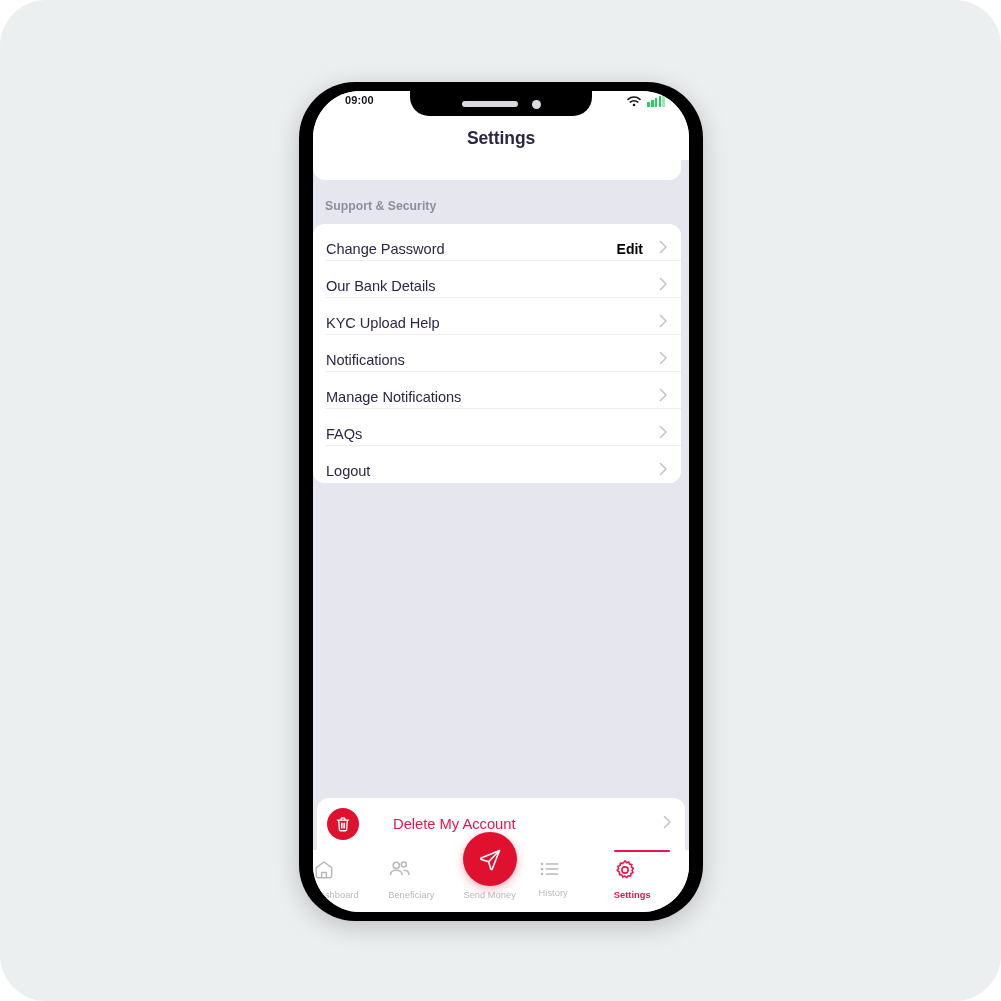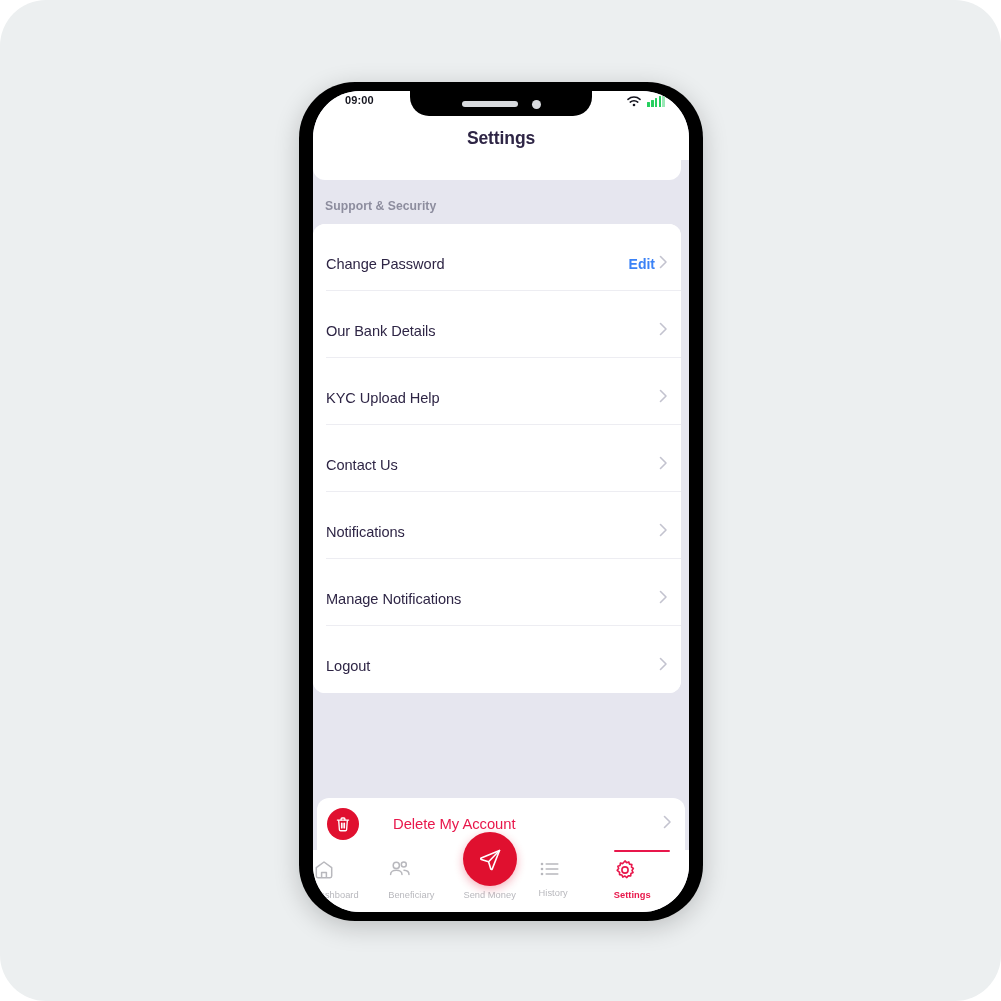--- a/index.html
+++ b/index.html
@@ -168,37 +168,37 @@
 
   .card {
     width: 368px;
     background: #ffffff;
     border-radius: 12px;
     overflow: hidden;
   }
 
   .row {
     position: relative;
-    height: 67px;
+    height: 37px;
     display: flex;
     align-items: center;
     padding: 12px 13px 0 13px;
     background: #ffffff;
   }
   .row-label {
     flex: 1;
     font-size: 14.6px;
     color: #2e2545;
     letter-spacing: -.05px;
   }
   .row-action {
     font-size: 14px;
     font-weight: 600;
-    color: #3b82f6;
-    margin-right: 4px;
+    color: #000000;
+    margin-right: 16px;
   }
   .row-sep {
     position: absolute;
     left: 13px; right: 0; bottom: 0;
     height: 1px;
     background: #ededf2;
   }
   .chev { display: block; flex: none; }
 
   
@@ -359,29 +359,20 @@
           <div class="row">
             <span class="row-label">KYC Upload Help</span>
             <span class="chev">
               <svg width="9" height="14" viewBox="0 0 9 14" fill="none">
                   <path d="M1.5 1.5L7 7l-5.5 5.5" stroke="#c3c3cf" stroke-width="1.6" stroke-linecap="round" stroke-linejoin="round"></path>
                 </svg>
             </span>
             <span class="row-sep"></span>
           </div>
 
-          <div class="row">
-            <span class="row-label">Contact Us</span>
-            <span class="chev">
-              <svg width="9" height="14" viewBox="0 0 9 14" fill="none">
-                  <path d="M1.5 1.5L7 7l-5.5 5.5" stroke="#c3c3cf" stroke-width="1.6" stroke-linecap="round" stroke-linejoin="round"></path>
-                </svg>
-            </span>
-            <span class="row-sep"></span>
-          </div>
 
 
           <div class="row">
             <span class="row-label">Notifications</span>
             <span class="chev">
               <svg width="9" height="14" viewBox="0 0 9 14" fill="none">
                   <path d="M1.5 1.5L7 7l-5.5 5.5" stroke="#c3c3cf" stroke-width="1.6" stroke-linecap="round" stroke-linejoin="round"></path>
                 </svg>
             </span>
             <span class="row-sep"></span>
@@ -390,20 +381,29 @@
           <div class="row">
             <span class="row-label">Manage Notifications</span>
             <span class="chev">
               <svg width="9" height="14" viewBox="0 0 9 14" fill="none">
                   <path d="M1.5 1.5L7 7l-5.5 5.5" stroke="#c3c3cf" stroke-width="1.6" stroke-linecap="round" stroke-linejoin="round"></path>
                 </svg>
             </span>
             <span class="row-sep"></span>
           </div>
 
+          <div class="row">
+            <span class="row-label">FAQs</span>
+            <span class="chev">
+              <svg width="9" height="14" viewBox="0 0 9 14" fill="none">
+                  <path d="M1.5 1.5L7 7l-5.5 5.5" stroke="#c3c3cf" stroke-width="1.6" stroke-linecap="round" stroke-linejoin="round"></path>
+                </svg>
+            </span>
+            <span class="row-sep"></span>
+          </div>
 
           <div class="row">
             <span class="row-label">Logout</span>
             <span class="chev">
               <svg width="9" height="14" viewBox="0 0 9 14" fill="none">
                   <path d="M1.5 1.5L7 7l-5.5 5.5" stroke="#c3c3cf" stroke-width="1.6" stroke-linecap="round" stroke-linejoin="round"></path>
                 </svg>
             </span>
           </div>
 

